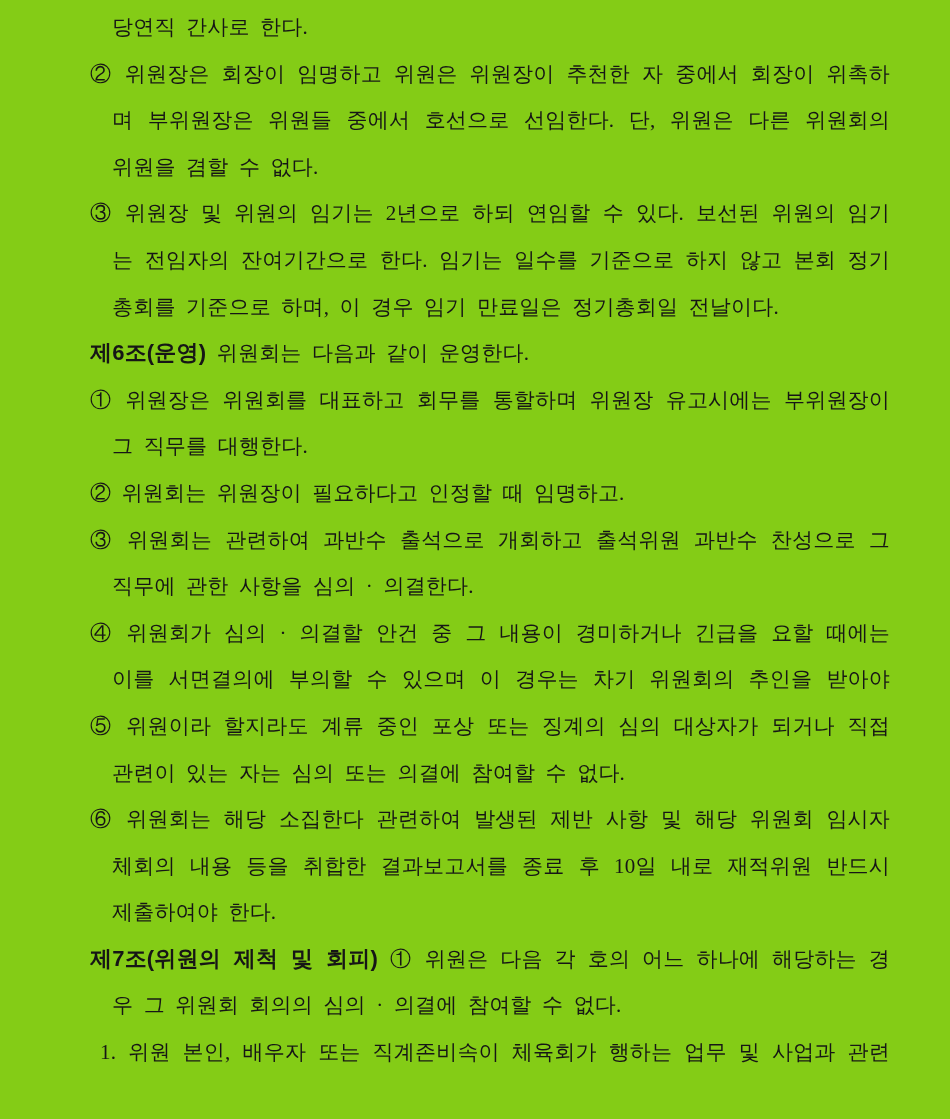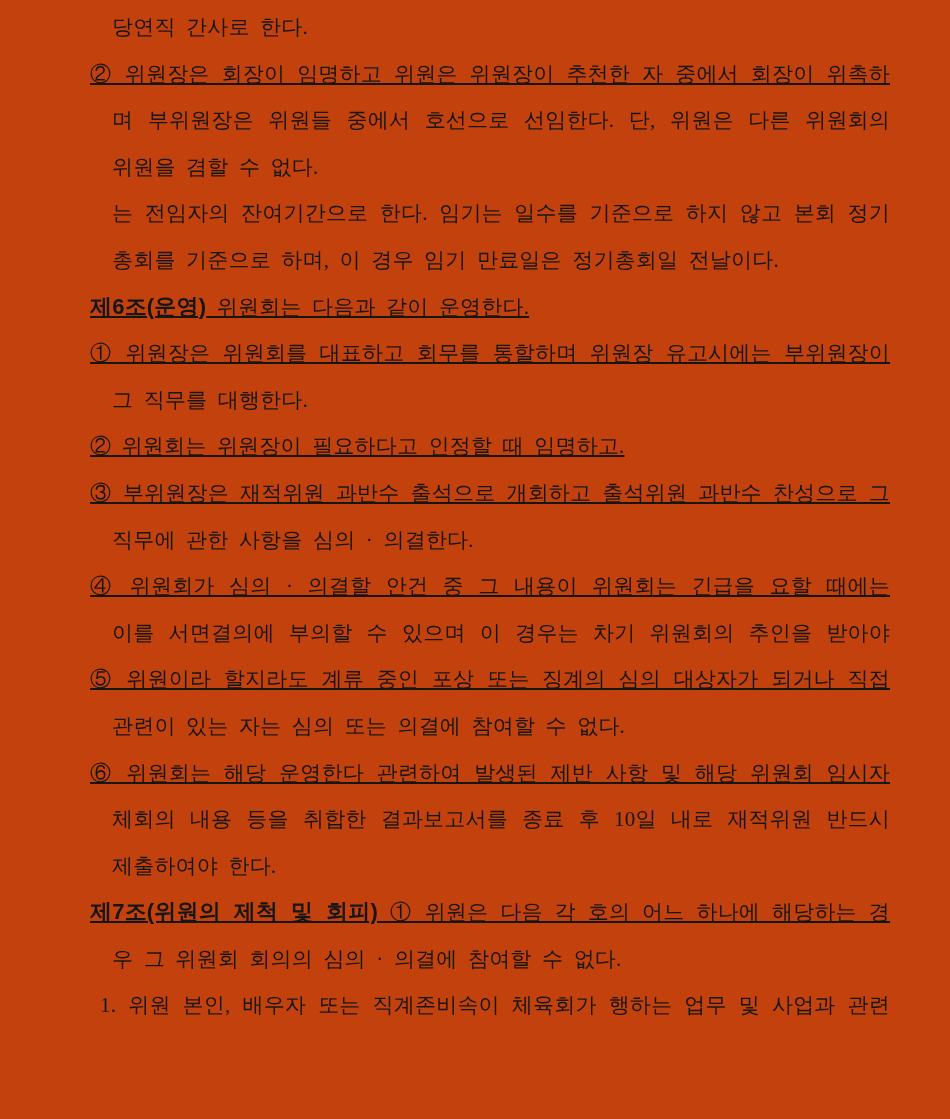--- a/index.html
+++ b/index.html
@@ -9,21 +9,21 @@
   body {
     width: 950px;
     height: 1119px;
     background: #ffffff;
     overflow: hidden;
     position: relative;
   }
   .page {
     position: absolute;
     inset: 0;
-    background: #c2410c;
+    background: #84cc16;
   }
   .doc {
     position: absolute;
     left: 90px;
     top: 4px;
     width: 800px;
     color: #161616;
     font-family: "Liberation Serif", "DejaVu Serif", serif;
     font-size: 21px;
     letter-spacing: 0.2px;
@@ -33,51 +33,52 @@
     line-height: 46.6px;
     overflow: hidden;
     text-align: left;
     word-spacing: 5px;
     word-break: keep-all;
   }
   .line.just {
     text-align: justify;
     text-align-last: justify;
   }
-  .lv0 { padding-left: 0; text-decoration: underline; }
+  .lv0 { padding-left: 0; }
   .lv1 { padding-left: 10px; }
   .lv2 { padding-left: 22px; }
   .article-heading {
     font-family: "Liberation Sans", "DejaVu Sans", sans-serif;
     font-weight: 700;
     font-size: 22px;
     margin-top: 18px;
   }
 </style>
 </head>
 <body>
 
 <div class="page">
   <div class="doc" id="doc" style="color: rgb(22, 22, 22);">
       <div class="line lv2"><span>당연직 간사로 한다.</span></div>
       <div class="line lv0 just"><span>② 위원장은 회장이 임명하고 위원은 위원장이 추천한 자 중에서 회장이 위촉하</span></div>
       <div class="line lv2 just"><span>며 부위원장은 위원들 중에서 호선으로 선임한다. 단, 위원은 다른 위원회의</span></div>
       <div class="line lv2"><span>위원을 겸할 수 없다.</span></div>
+      <div class="line lv0 just"><span>③ 위원장 및 위원의 임기는 2년으로 하되 연임할 수 있다. 보선된 위원의 임기</span></div>
       <div class="line lv2 just"><span>는 전임자의 잔여기간으로 한다. 임기는 일수를 기준으로 하지 않고 본회 정기</span></div>
       <div class="line lv2"><span>총회를 기준으로 하며, 이 경우 임기 만료일은 정기총회일 전날이다.</span></div>
       <div class="line lv0"><span class="article-heading">제6조(운영)</span><span> 위원회는 다음과 같이 운영한다.</span></div>
       <div class="line lv0 just"><span>① 위원장은 위원회를 대표하고 회무를 통할하며 위원장 유고시에는 부위원장이</span></div>
       <div class="line lv2"><span>그 직무를 대행한다.</span></div>
       <div class="line lv0"><span>② 위원회는 위원장이 필요하다고 인정할 때 임명하고.</span></div>
-      <div class="line lv0 just"><span>③ 부위원장은 재적위원 과반수 출석으로 개회하고 출석위원 과반수 찬성으로 그</span></div>
+      <div class="line lv0 just"><span>③ 위원회는 관련하여 과반수 출석으로 개회하고 출석위원 과반수 찬성으로 그</span></div>
       <div class="line lv2"><span>직무에 관한 사항을 심의 · 의결한다.</span></div>
-      <div class="line lv0 just"><span>④ 위원회가 심의 · 의결할 안건 중 그 내용이 위원회는 긴급을 요할 때에는</span></div>
+      <div class="line lv0 just"><span>④ 위원회가 심의 · 의결할 안건 중 그 내용이 경미하거나 긴급을 요할 때에는</span></div>
       <div class="line lv2 just"><span>이를 서면결의에 부의할 수 있으며 이 경우는 차기 위원회의 추인을 받아야</span></div>
       <div class="line lv0 just"><span>⑤ 위원이라 할지라도 계류 중인 포상 또는 징계의 심의 대상자가 되거나 직접</span></div>
       <div class="line lv2"><span>관련이 있는 자는 심의 또는 의결에 참여할 수 없다.</span></div>
-      <div class="line lv0 just"><span>⑥ 위원회는 해당 운영한다 관련하여 발생된 제반 사항 및 해당 위원회 임시자</span></div>
+      <div class="line lv0 just"><span>⑥ 위원회는 해당 소집한다 관련하여 발생된 제반 사항 및 해당 위원회 임시자</span></div>
       <div class="line lv2 just"><span>체회의 내용 등을 취합한 결과보고서를 종료 후 10일 내로 재적위원 반드시</span></div>
       <div class="line lv2"><span>제출하여야 한다.</span></div>
       <div class="line lv0 just"><span class="article-heading">제7조(위원의 제척 및 회피)</span><span> ① 위원은 다음 각 호의 어느 하나에 해당하는 경</span></div>
       <div class="line lv2"><span>우 그 위원회 회의의 심의 · 의결에 참여할 수 없다.</span></div>
       <div class="line lv1 just"><span>1. 위원 본인, 배우자 또는 직계존비속이 체육회가 행하는 업무 및 사업과 관련</span></div>
     </div>
 </div>
 
 </body></html>

